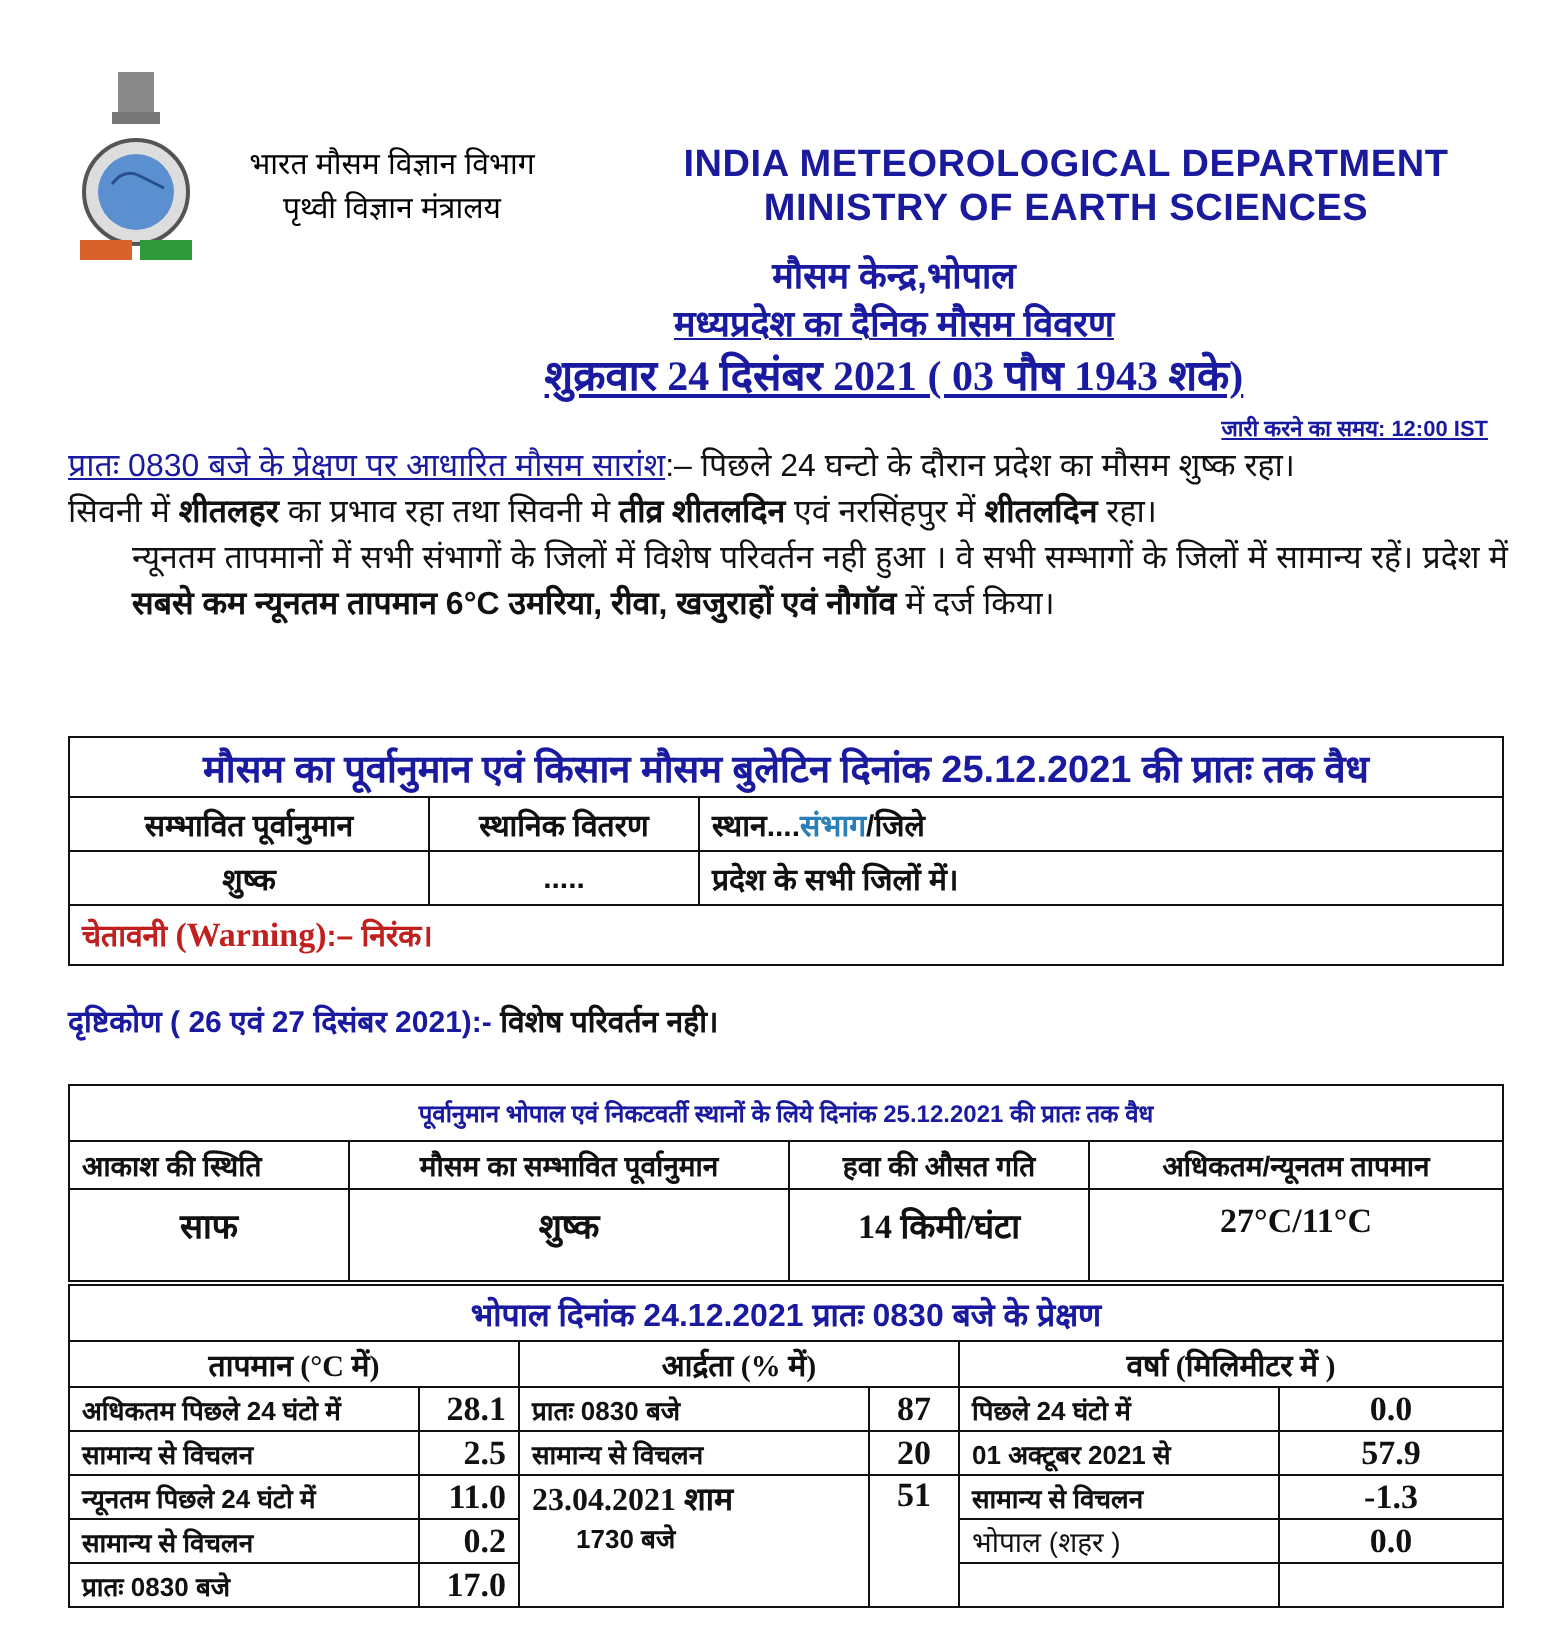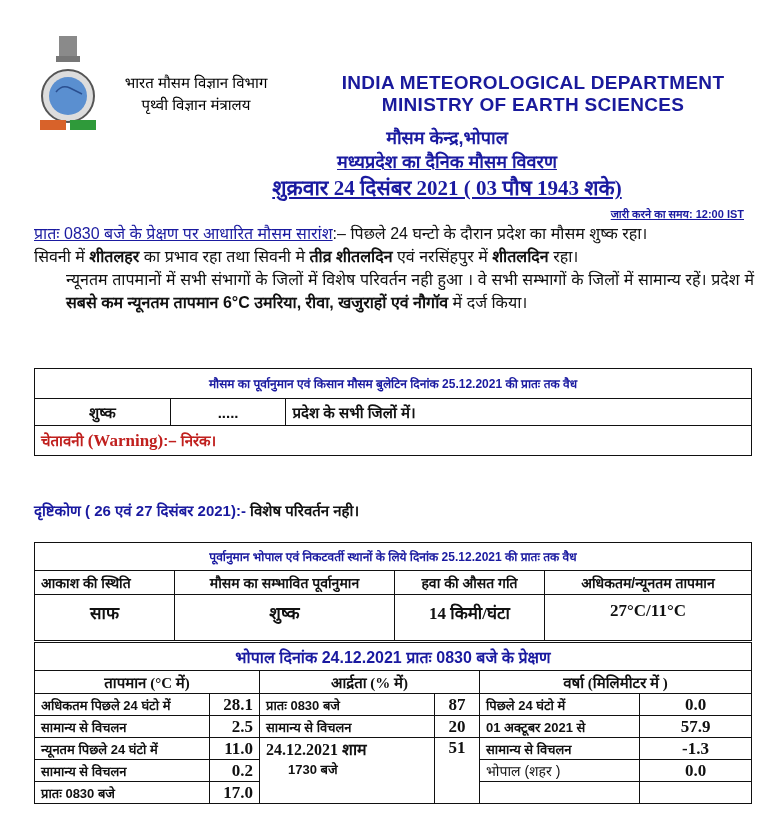--- a/index.html
+++ b/index.html
@@ -19,21 +19,21 @@
 
   .summary { position: absolute; left: 34px; top: 222px; width: 720px; font-size: 16px; line-height: 23px; text-align: justify; }
   .summary .lead { color: #1a1aa0; text-decoration: underline; margin-top: 23px; }
   .summary b { font-weight: bold; }
   .summary .indent { padding-left: 32px; }
 
   table { border-collapse: collapse; position: absolute; }
   td { border: 1.5px solid #111; font-size: 15px; padding: 0 6px; vertical-align: middle; }
 
   .fc-table { left: 34px; top: 368px; width: 718px; }
-  .fc-table .head { color: #1a1aa0; font-weight: bold; text-align: center; height: 30px; font-size: 12px; }
+  .fc-table .head { color: #1a1aa0; font-weight: bold; text-align: center; height: 30px; font-size: 19px; }
   .fc-table tr.r { height: 27px; }
   .fc-table .c { text-align: center; font-weight: bold; }
   .fc-table .l { font-weight: bold; }
   .blue-light { color: #2a7fb8; }
   .warn { color: #c0201e; font-weight: bold; height: 30px; }
   .warn .serif { font-family: "Liberation Serif", serif; font-size: 17px; }
 
   .outlook { position: absolute; left: 34px; top: 500px; font-size: 15px; font-weight: bold; }
   .outlook .lbl { color: #1a1aa0; }
 
@@ -85,20 +85,25 @@
   <div><span>सिवनी में </span><b>शीतलहर</b><span> का प्रभाव रहा तथा सिवनी मे </span><b>तीव्र शीतलदिन</b><span> एवं नरसिंहपुर में </span><b>शीतलदिन</b><span> रहा।</span></div>
   <div class="indent"><span>न्यूनतम तापमानों में सभी संभागों के जिलों में विशेष परिवर्तन नही हुआ । वे सभी सम्भागों के जिलों में सामान्य रहें। प्रदेश में </span><b>सबसे कम न्यूनतम तापमान 6°C उमरिया, रीवा, खजुराहों एवं नौगॉव</b><span> में दर्ज किया।</span></div>
 </div>
 
 <table class="fc-table">
   <tbody>
       <tr>
         <td colspan="3" class="head">मौसम का पूर्वानुमान एवं किसान मौसम बुलेटिन दिनांक 25.12.2021 की प्रातः तक वैध</td>
       </tr>
   <tr class="r">
+    <td class="c" style="width:180px">सम्भावित पूर्वानुमान</td>
+    <td class="c" style="width:135px">स्थानिक वितरण</td>
+    <td class="l"><span>स्थान....</span><span class="blue-light">संभाग</span><span>/जिले</span></td>
+  </tr>
+  <tr class="r">
     <td class="c">शुष्क</td>
     <td class="c">.....</td>
     <td class="l">प्रदेश के सभी जिलों में।</td>
   </tr>
   <tr>
         <td colspan="3" class="warn"><span>चेतावनी </span><span class="serif">(Warning)</span><span>:– निरंक।</span></td>
       </tr>
 </tbody>
   </table>
 
@@ -147,21 +152,21 @@
     <td class="num">2.5</td>
     <td>सामान्य से विचलन</td>
     <td class="numc">20</td>
     <td>01 अक्टूबर 2021 से</td>
     <td class="numc">57.9</td>
   </tr>
   <tr>
     <td>न्यूनतम पिछले 24 घंटो में</td>
     <td class="num">11.0</td>
     <td rowspan="3" style="vertical-align:top">
-          <div class="serif" style="font-size:16px">24.12.2021 शाम</div>
+          <div class="serif" style="font-size:16px">23.04.2021 शाम</div>
           <div style="padding-left:22px">1730 बजे</div>
         </td>
     <td rowspan="3" class="numc" style="vertical-align:top">51</td>
     <td>सामान्य से विचलन</td>
     <td class="numc">-1.3</td>
   </tr>
   <tr>
     <td>सामान्य से विचलन</td>
     <td class="num">0.2</td>
     <td style="font-weight:normal;font-size:14px">भोपाल (शहर )</td>

